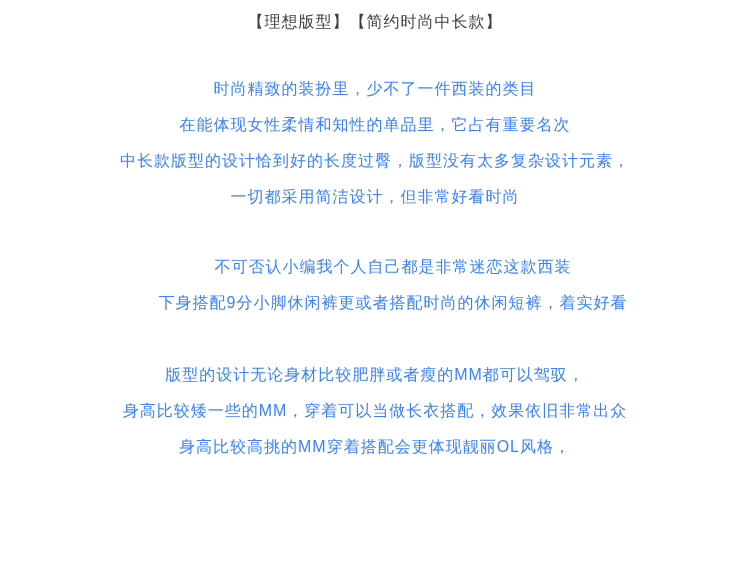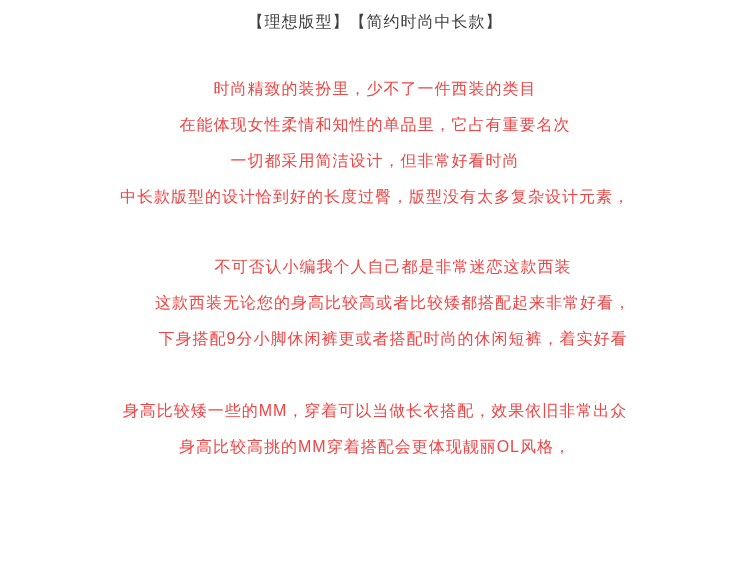--- a/index.html
+++ b/index.html
@@ -22,46 +22,46 @@
     font-size: 16px;
     line-height: 20px;
     font-weight: 400;
     color: #3f3f3f;
     letter-spacing: 1px;
   }
   .para {
     margin: 0;
     font-size: 16px;
     line-height: 36px;
-    color: #ef4444;
+    color: #3b82f6;
     letter-spacing: 1px;
   }
   .para-1 { margin-top: 39px; }
   .para-2 { margin-top: 34px; padding-left: 36px; }
   .para-3 { margin-top: 36px; }
   .line { white-space: nowrap; }
 </style>
 </head>
 <body>
 
 <div class="page">
 
   <h1 class="title">【理想版型】【简约时尚中长款】</h1>
 
   <section class="para para-1">
     <div class="line">时尚精致的装扮里，少不了一件西装的类目</div>
     <div class="line">在能体现女性柔情和知性的单品里，它占有重要名次</div>
+    <div class="line">中长款版型的设计恰到好的长度过臀，版型没有太多复杂设计元素，</div>
     <div class="line">一切都采用简洁设计，但非常好看时尚</div>
-    <div class="line">中长款版型的设计恰到好的长度过臀，版型没有太多复杂设计元素，</div>
   </section>
 
   <section class="para para-2">
     <div class="line">不可否认小编我个人自己都是非常迷恋这款西装</div>
-    <div class="line">这款西装无论您的身高比较高或者比较矮都搭配起来非常好看，</div>
     <div class="line">下身搭配9分小脚休闲裤更或者搭配时尚的休闲短裤，着实好看</div>
   </section>
 
   <section class="para para-3">
+    <div class="line">版型的设计无论身材比较肥胖或者瘦的MM都可以驾驭，</div>
     <div class="line">身高比较矮一些的MM，穿着可以当做长衣搭配，效果依旧非常出众</div>
     <div class="line">身高比较高挑的MM穿着搭配会更体现靓丽OL风格，</div>
   </section>
 
 </div>
 
 </body></html>

